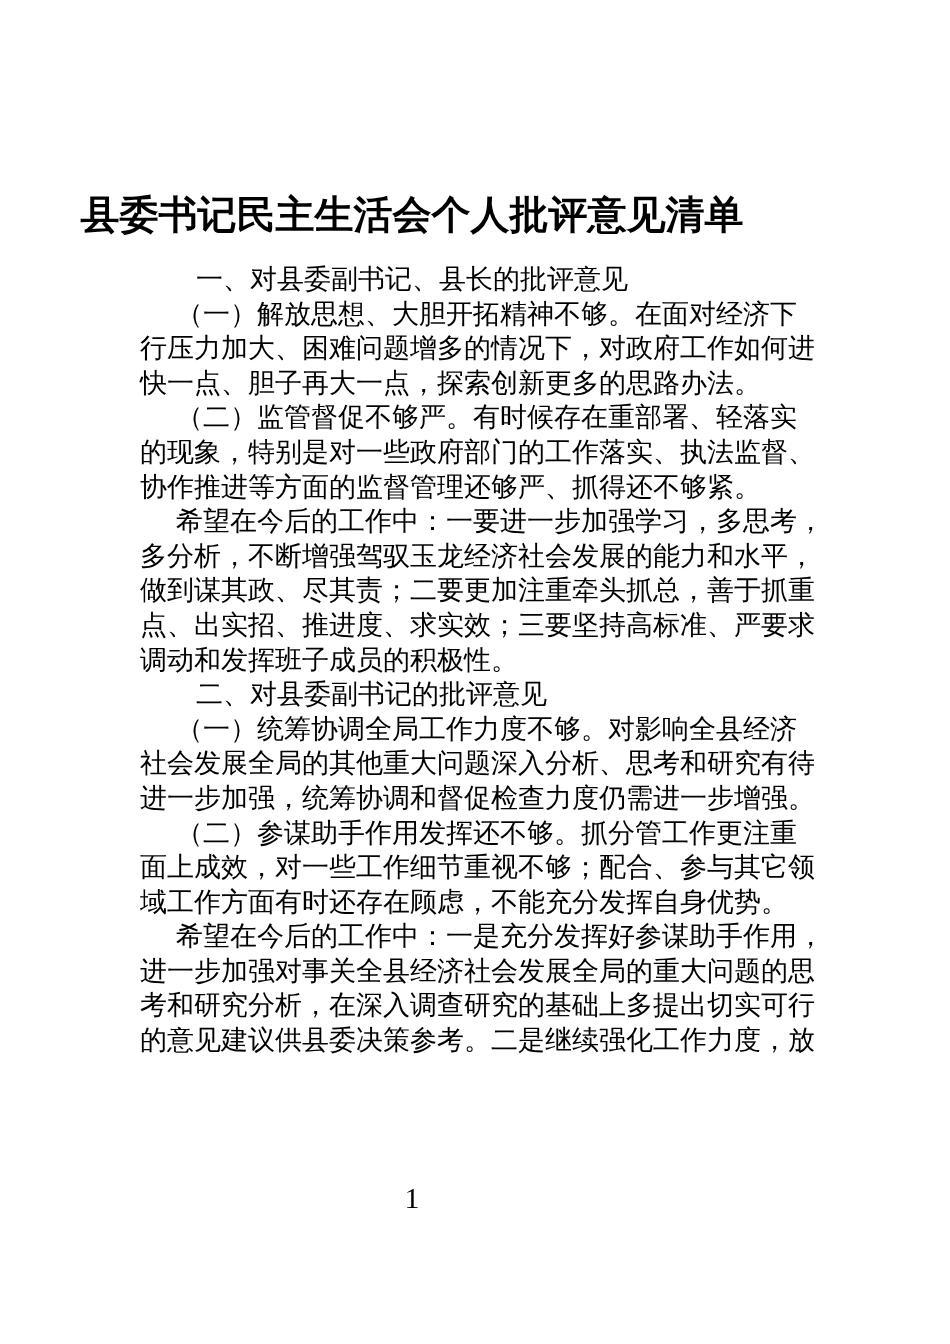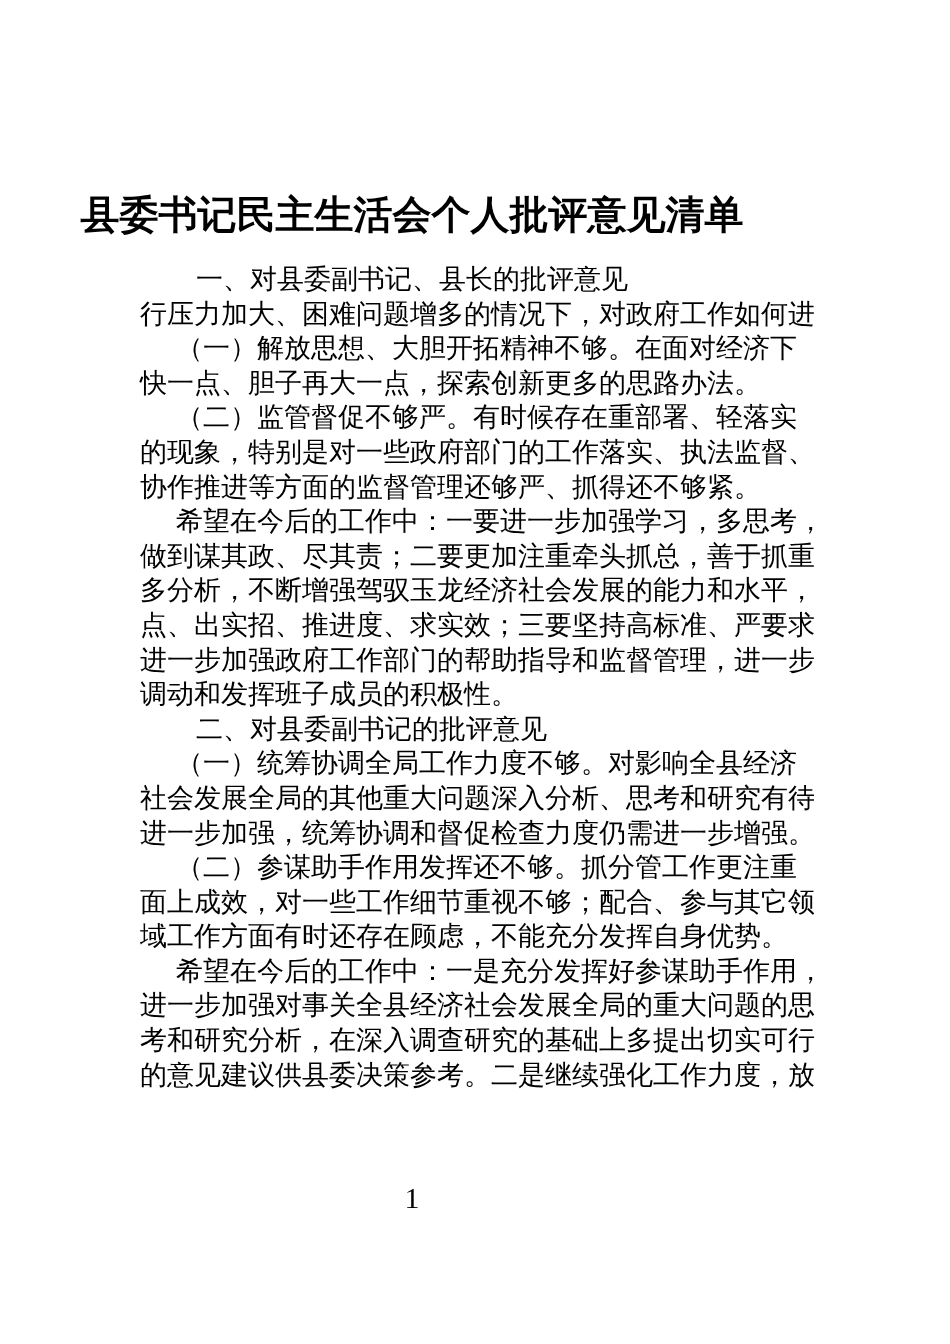--- a/index.html
+++ b/index.html
@@ -59,31 +59,30 @@
   }
 </style>
 </head>
 <body>
 
 <div class="page">
   <h1 class="doc-title">县委书记民主生活会个人批评意见清单</h1>
 
   <div class="doc-body">
       <div class="line heading">一、对县委副书记、县长的批评意见</div>
+      <div class="line para-start">（一）解放思想、大胆开拓精神不够。在面对经济下</div>
       <div class="line body">行压力加大、困难问题增多的情况下，对政府工作如何进</div>
-      <div class="line para-start">（一）解放思想、大胆开拓精神不够。在面对经济下</div>
       <div class="line body">快一点、胆子再大一点，探索创新更多的思路办法。</div>
       <div class="line para-start">（二）监管督促不够严。有时候存在重部署、轻落实</div>
       <div class="line body">的现象，特别是对一些政府部门的工作落实、执法监督、</div>
       <div class="line body">协作推进等方面的监督管理还够严、抓得还不够紧。</div>
       <div class="line para-start">希望在今后的工作中：一要进一步加强学习，多思考，</div>
+      <div class="line body">多分析，不断增强驾驭玉龙经济社会发展的能力和水平，</div>
       <div class="line body">做到谋其政、尽其责；二要更加注重牵头抓总，善于抓重</div>
-      <div class="line body">多分析，不断增强驾驭玉龙经济社会发展的能力和水平，</div>
       <div class="line body">点、出实招、推进度、求实效；三要坚持高标准、严要求</div>
-      <div class="line body">进一步加强政府工作部门的帮助指导和监督管理，进一步</div>
       <div class="line body">调动和发挥班子成员的积极性。</div>
       <div class="line heading">二、对县委副书记的批评意见</div>
       <div class="line para-start">（一）统筹协调全局工作力度不够。对影响全县经济</div>
       <div class="line body">社会发展全局的其他重大问题深入分析、思考和研究有待</div>
       <div class="line body">进一步加强，统筹协调和督促检查力度仍需进一步增强。</div>
       <div class="line para-start">（二）参谋助手作用发挥还不够。抓分管工作更注重</div>
       <div class="line body">面上成效，对一些工作细节重视不够；配合、参与其它领</div>
       <div class="line body">域工作方面有时还存在顾虑，不能充分发挥自身优势。</div>
       <div class="line para-start">希望在今后的工作中：一是充分发挥好参谋助手作用，</div>
       <div class="line body">进一步加强对事关全县经济社会发展全局的重大问题的思</div>

